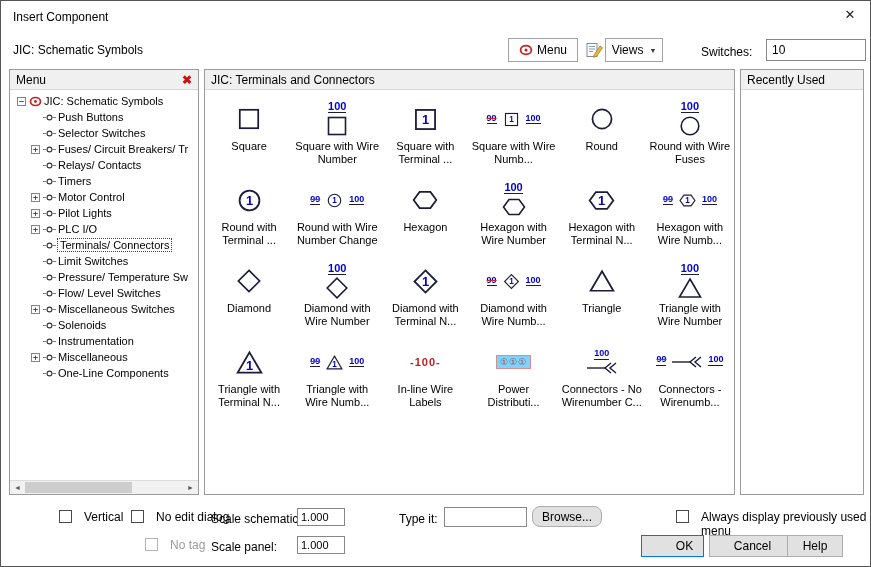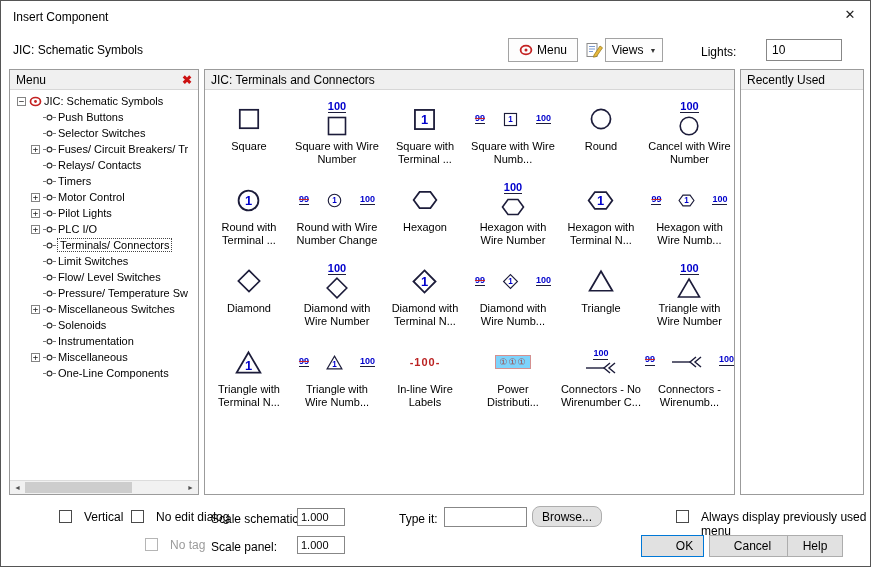--- a/index.html
+++ b/index.html
@@ -13,21 +13,21 @@
   .close { position:absolute; right:10px; top:6px; width:20px; height:18px; text-align:center; font-size:13px; color:#222; cursor:default; }
 
   .subtitle { position:absolute; left:12px; top:42px; font-size:12px; color:#000; }
 
   
   .tb-menu-btn { position:absolute; left:507px; top:37px; width:70px; height:24px; border:1px solid #a3a3a3; background:#fdfdfd; display:flex; align-items:center; justify-content:center; gap:4px; font-size:12px; }
   .tb-edit-btn { position:absolute; left:581px; top:38px; width:24px; height:22px; display:flex; align-items:center; justify-content:center; }
   .tb-views-btn { position:absolute; left:604px; top:37px; width:58px; height:24px; border:1px solid #a3a3a3; background:#fdfdfd; display:flex; align-items:center; justify-content:center; gap:6px; font-size:12px; }
   .varr { font-size:7px; color:#333; }
   .display-label { position:absolute; left:700px; top:44px; font-size:12px; }
-  .display-input { position:absolute; left:765px; top:38px; width:76px; height:22px; border:1px solid #878787; font-size:12px; padding-left:5px; font-family:inherit; }
+  .display-input { position:absolute; left:765px; top:38px; width:100px; height:22px; border:1px solid #878787; font-size:12px; padding-left:5px; font-family:inherit; }
 
   
   .panel { position:absolute; top:68px; height:426px; border:1px solid #9b9b9b; background:#fff; }
   .panel-left  { left:8px;   width:190px; }
   .panel-mid   { left:203px; width:531px; }
   .panel-right { left:739px; width:124px; }
   .phead { height:20px; background:#f0f0f0; border-bottom:1px solid #d7d7d7; display:flex; align-items:center; padding:0 6px; font-size:12px; }
   .pclose { margin-left:auto; color:#cc1111; font-size:12px; font-weight:bold; cursor:default; }
 
   
@@ -45,21 +45,21 @@
   .sarr { width:15px; display:flex; align-items:center; justify-content:center; font-size:7px; color:#505050; background:#f1f1f1; flex:none; }
   .strack { flex:1; position:relative; }
   .sthumb { position:absolute; left:0; top:1px; bottom:1px; width:68%; background:#cdcdcd; }
 
   
   .grid { position:absolute; left:0; right:0; top:20px; bottom:0; display:grid; grid-template-columns:repeat(6, 1fr); align-content:start; padding-top:5px; background:#fff; }
   .cell { height:81px; display:flex; flex-direction:column; align-items:center; padding-top:3px; }
   .icon-wrap { height:42px; display:flex; align-items:center; justify-content:center; }
   .cell-label { font-size:11px; line-height:13px; text-align:center; max-width:85px; color:#000; }
   .icol { display:inline-flex; flex-direction:column; align-items:center; gap:1px; }
-  .irow { display:inline-flex; align-items:center; gap:17px; }
+  .irow { display:inline-flex; align-items:center; gap:6px; }
   .irow.top { align-items:flex-start; }
   .wn  { font-size:11px; color:#0000cc; font-weight:bold; line-height:1.1; }
   .wns { font-size:9px;  color:#0000cc; font-weight:bold; line-height:1.1; }
   .wno { font-size:9px;  color:#0000cc; font-weight:bold; line-height:1.1; text-decoration:line-through; text-decoration-color:#cc2222; }
   .u   { border-bottom:1.4px solid #1c1c3a; }
   .ilw { font-size:11px; color:#bb2222; font-weight:bold; letter-spacing:1px; }
   .pd  { font-size:9px; color:#9a4a4a; border:1px solid #d49090; background:#7dd3fc; padding:1px 3px; letter-spacing:1px; }
 
   .recent-body { position:absolute; left:0; right:0; top:20px; bottom:0; background:#fff; }
 
@@ -105,21 +105,21 @@
         <polygon points="8,13 14,4 16.5,5.8 10.5,14.5 7.5,15.2" fill="#e8b93e" stroke="#9a7d20" stroke-width="0.8"></polygon>
       </svg>
     </span>
   </div>
 
   <div class="tb-views-btn">
     <span>Views</span>
     <span class="varr">▼</span>
   </div>
 
-  <span class="display-label">Lights:</span>
+  <span class="display-label">Switches:</span>
   <input class="display-input" type="text" value="10" style="">
 
   <div class="panel panel-left">
     <div class="phead">
       <span>Menu</span>
       <span class="pclose">✖</span>
     </div>
     <div class="tree">
         <div class="trow root">
           <span class="expand">−</span>
@@ -251,32 +251,32 @@
         </div>
         <div class="trow">
           <span class="slot"></span>
           <span class="nicon">
             <svg width="13" height="9" viewBox="0 0 13 9">
               <line x1="0" y1="4.5" x2="3" y2="4.5" stroke="#777" stroke-width="1"></line>
               <circle cx="6.5" cy="4.5" r="2.4" fill="none" stroke="#333" stroke-width="1.1"></circle>
               <line x1="9.5" y1="4.5" x2="13" y2="4.5" stroke="#777" stroke-width="1"></line>
             </svg>
           </span>
+          <span class="tlabel">Pressure/ Temperature Sw</span>
+        </div>
+        <div class="trow">
+          <span class="slot"></span>
+          <span class="nicon">
+            <svg width="13" height="9" viewBox="0 0 13 9">
+              <line x1="0" y1="4.5" x2="3" y2="4.5" stroke="#777" stroke-width="1"></line>
+              <circle cx="6.5" cy="4.5" r="2.4" fill="none" stroke="#333" stroke-width="1.1"></circle>
+              <line x1="9.5" y1="4.5" x2="13" y2="4.5" stroke="#777" stroke-width="1"></line>
+            </svg>
+          </span>
           <span class="tlabel">Flow/ Level Switches</span>
-        </div>
-        <div class="trow">
-          <span class="slot"></span>
-          <span class="nicon">
-            <svg width="13" height="9" viewBox="0 0 13 9">
-              <line x1="0" y1="4.5" x2="3" y2="4.5" stroke="#777" stroke-width="1"></line>
-              <circle cx="6.5" cy="4.5" r="2.4" fill="none" stroke="#333" stroke-width="1.1"></circle>
-              <line x1="9.5" y1="4.5" x2="13" y2="4.5" stroke="#777" stroke-width="1"></line>
-            </svg>
-          </span>
-          <span class="tlabel">Pressure/ Temperature Sw</span>
         </div>
         <div class="trow">
           <span class="slot">
             <span class="expand">+</span>
           </span>
           <span class="nicon">
             <svg width="13" height="9" viewBox="0 0 13 9">
               <line x1="0" y1="4.5" x2="3" y2="4.5" stroke="#777" stroke-width="1"></line>
               <circle cx="6.5" cy="4.5" r="2.4" fill="none" stroke="#333" stroke-width="1.1"></circle>
               <line x1="9.5" y1="4.5" x2="13" y2="4.5" stroke="#777" stroke-width="1"></line>
@@ -396,21 +396,21 @@
         </div>
         <div class="cell">
           <div class="icon-wrap">
             <span class="icol">
               <span class="wn u">100</span>
               <svg width="24" height="24" viewBox="0 0 24 24" style="fill:none;stroke:#1c1c3a;stroke-width:1.6">
                 <circle cx="12" cy="12" r="8.8"></circle>
               </svg>
             </span>
           </div>
-          <div class="cell-label">Cancel with Wire Number</div>
+          <div class="cell-label">Round with Wire Fuses</div>
         </div>
         <div class="cell">
           <div class="icon-wrap">
             <svg width="27" height="27" viewBox="0 0 24 24" style="fill:none;stroke:#1c1c3a;stroke-width:1.6">
               <circle cx="12" cy="12" r="8.8"></circle>
               <text x="12" y="16" text-anchor="middle" font-size="11.5" font-weight="bold" fill="#0000cc" stroke="none" font-family="Liberation Sans, sans-serif">1</text>
             </svg>
           </div>
           <div class="cell-label">Round with Terminal ...</div>
         </div>

